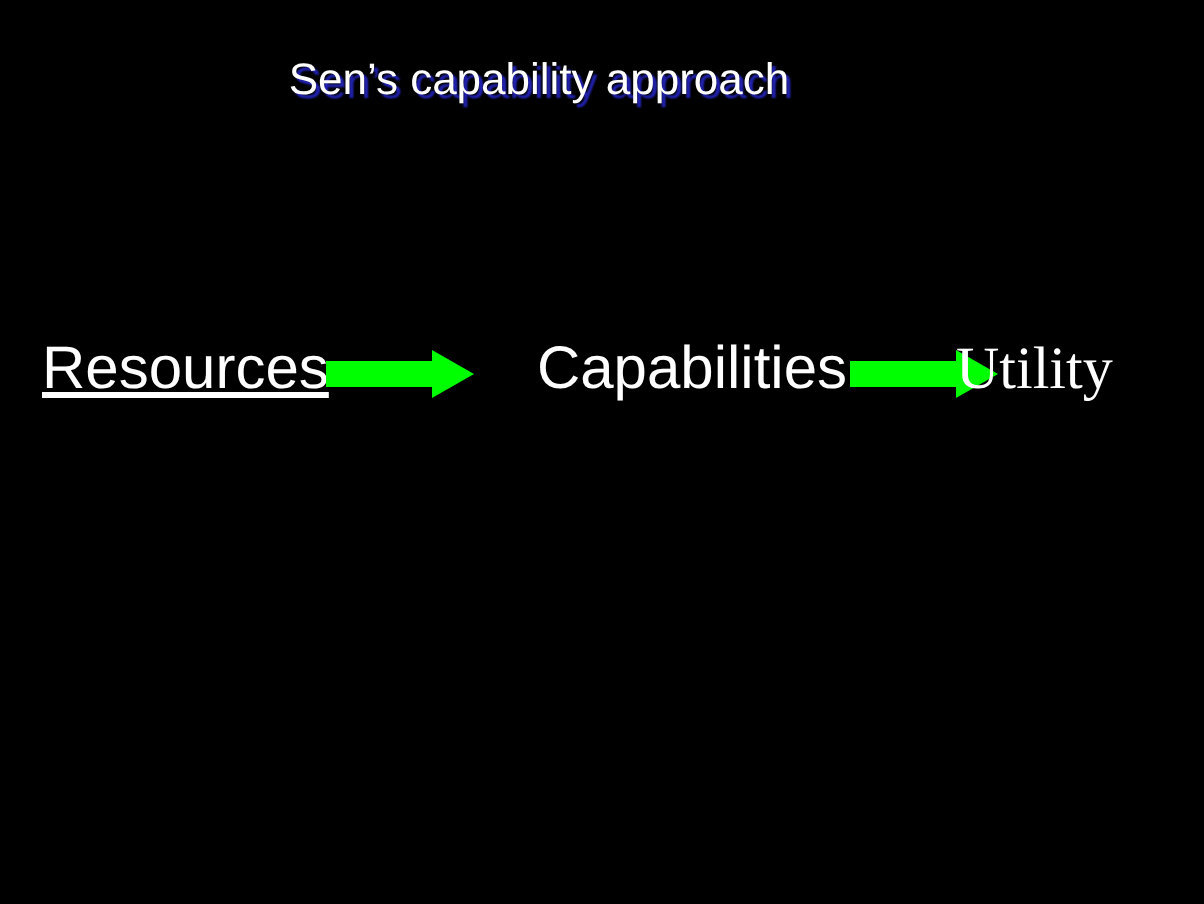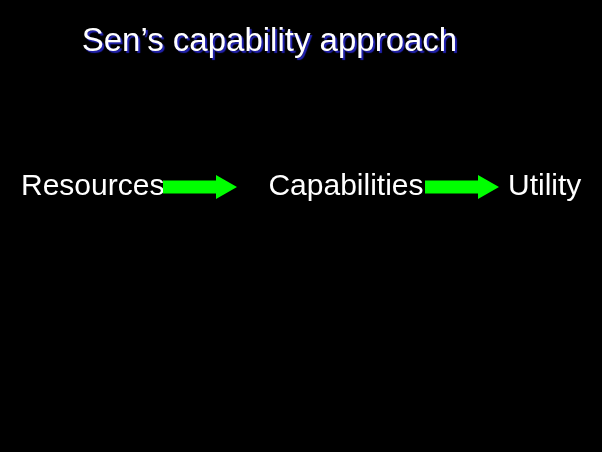--- a/index.html
+++ b/index.html
@@ -13,38 +13,38 @@
     overflow: hidden;
   }
 
   .slide-title {
     position: absolute;
     top: 25px;
     left: 0;
     width: 539px;
     text-align: center;
     color: #ffffff;
-    font-size: 33px;
+    font-size: 22px;
     line-height: 30px;
     text-shadow: 2px 2px 1px #2222b2;
     white-space: nowrap;
   }
 
   .node {
     position: absolute;
     top: 168px;
     color: #ffffff;
     font-size: 30px;
     line-height: 34px;
     white-space: nowrap;
   }
 
-  .node-left   { left: 21px;  text-align: left; }
+  .node-left   { left: 21px;  text-align: left; text-decoration: underline; }
   .node-mid    { left: 236px; width: 220px; text-align: center; }
-  .node-right  { left: 508px; text-align: center; }
+  .node-right  { left: 478px; text-align: center; font-family: Liberation Serif, serif; }
 
   .flow-arrow {
     position: absolute;
     top: 175px;
     width: 74px;
     height: 24px;
   }
   .flow-arrow-1 { left: 163px; }
   .flow-arrow-2 { left: 425px; }
 </style>

